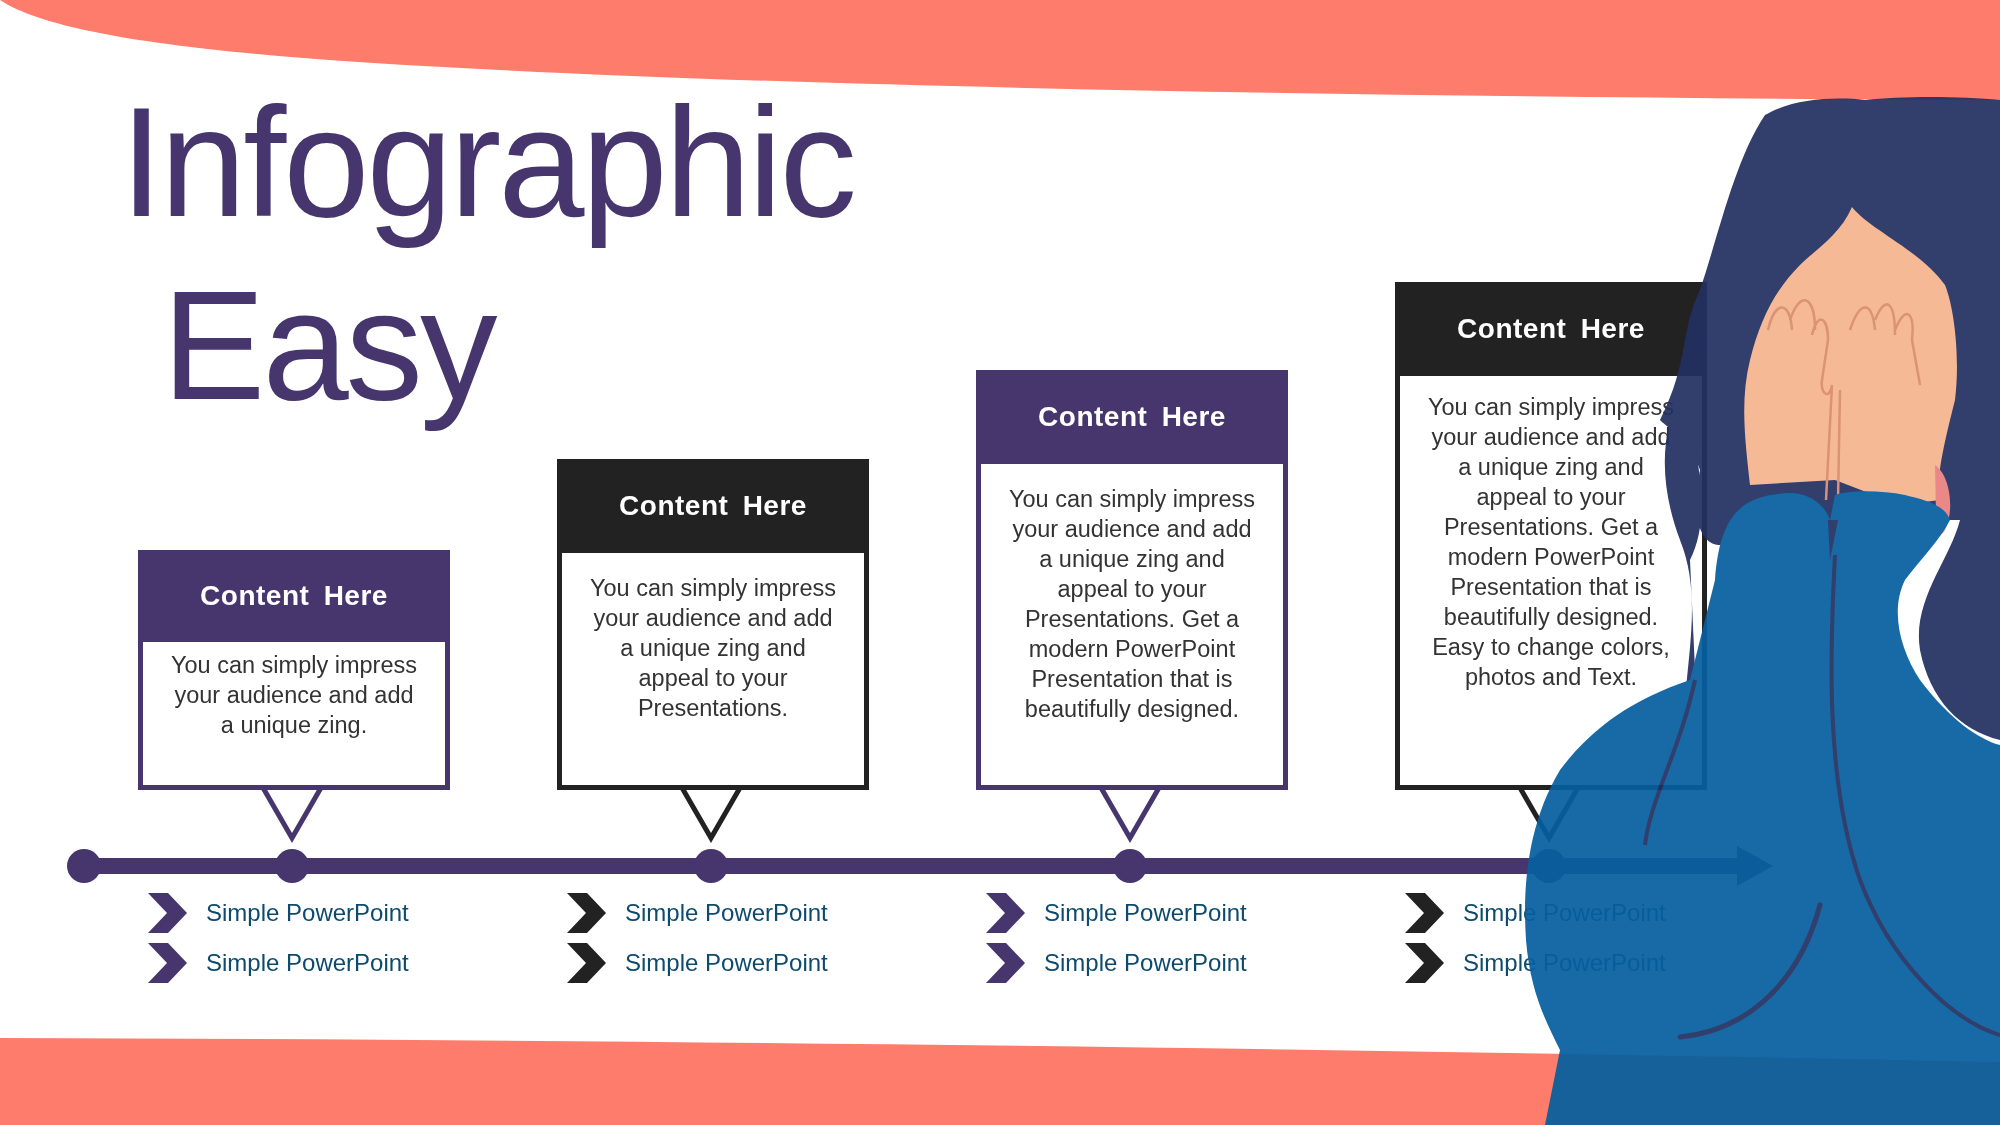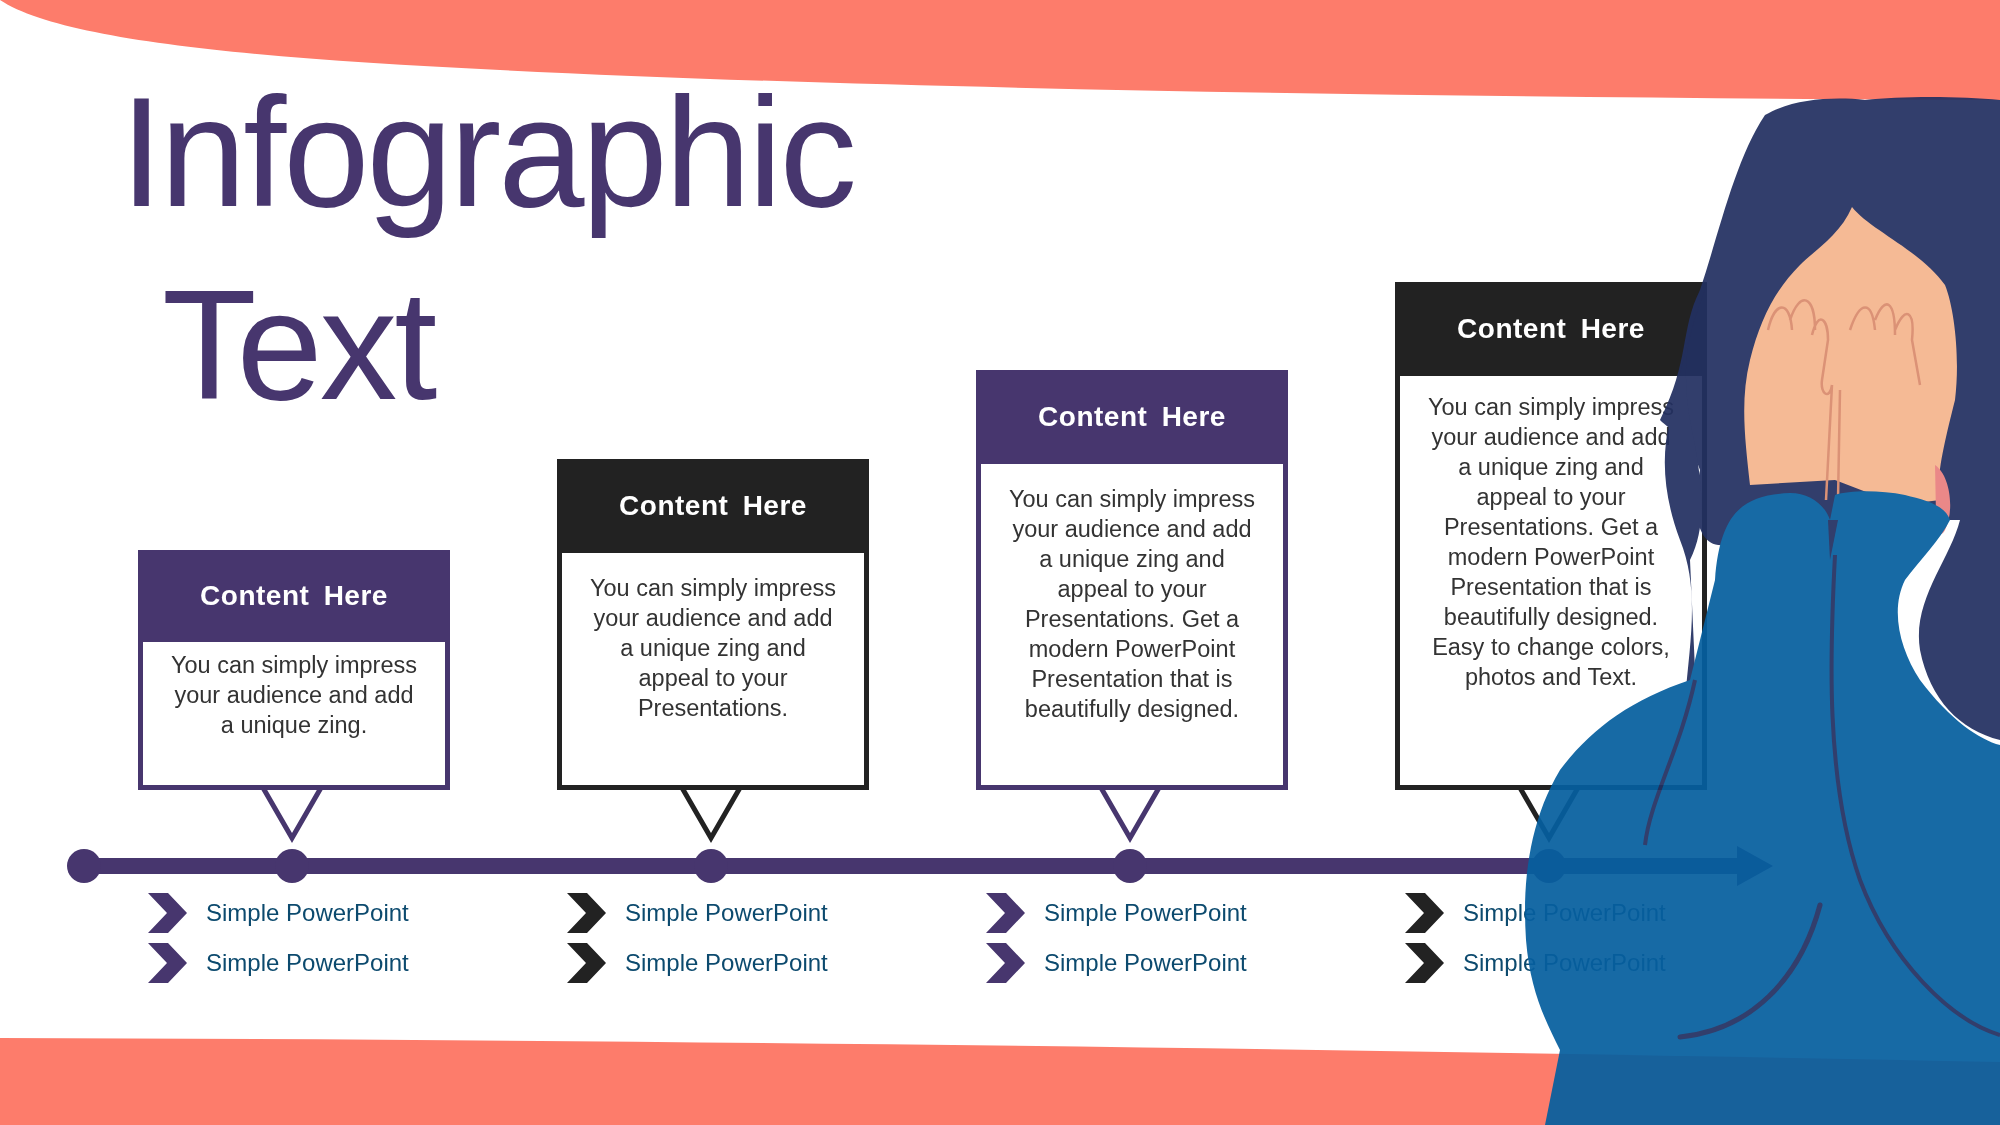--- a/index.html
+++ b/index.html
@@ -34,22 +34,22 @@
   .bullet span { font-size: 24px; color: #0c4a6e; }
 </style>
 </head>
 <body>
 
 <svg class="layer" viewBox="0 0 2000 1125">
   <path d="M0,0 L2000,0 L2000,100 C1500,98 900,90 500,70 C250,58 60,40 0,0 Z" fill="#fd7c6b"></path>
   <path d="M0,1038 C600,1040 1200,1046 2000,1062 L2000,1125 L0,1125 Z" fill="#fd7c6b"></path>
 </svg>
 
-<h1 class="title-line" style="left:120px; top:75px;">Infographic</h1>
-<h1 class="title-line" style="left:162px; top:268px;">Text</h1>
+<h1 class="title-line" style="left:120px; top:85px;">Infographic</h1>
+<h1 class="title-line" style="left:162px; top:268px;">Easy</h1>
 
 <svg class="layer" viewBox="0 0 2000 1125">
   <rect x="84" y="858" width="1655" height="16" fill="#47366e"></rect>
   <polygon points="1737,846 1773,866 1737,886" fill="#47366e"></polygon>
   <circle cx="84" cy="866" r="17" fill="#47366e"></circle>
   <circle cx="292" cy="866" r="17" fill="#47366e"></circle>
   <circle cx="711" cy="866" r="17" fill="#47366e"></circle>
   <circle cx="1130" cy="866" r="17" fill="#47366e"></circle>
   <circle cx="1549" cy="866" r="17" fill="#47366e"></circle>
 

